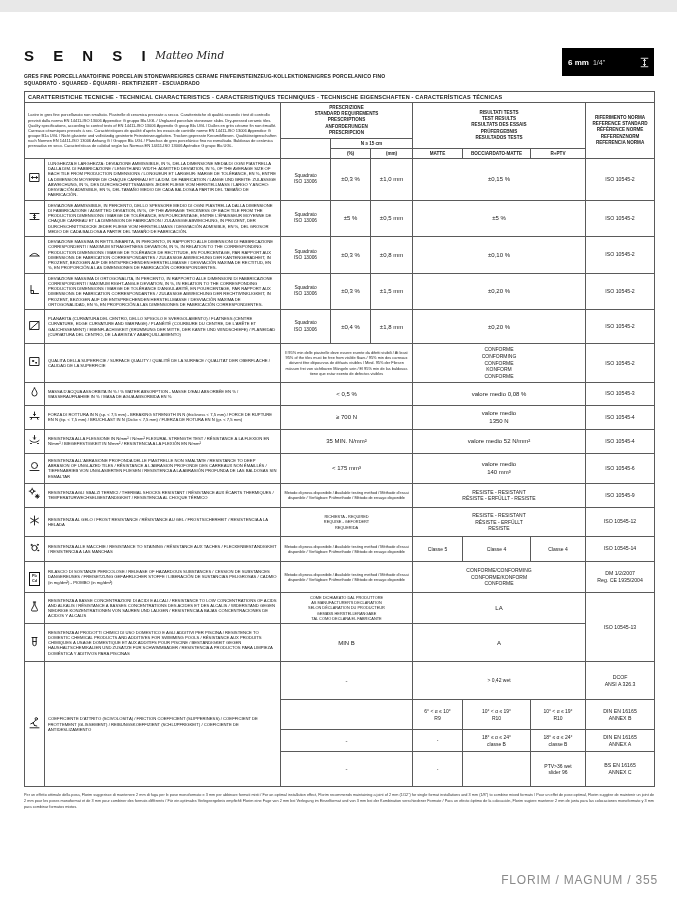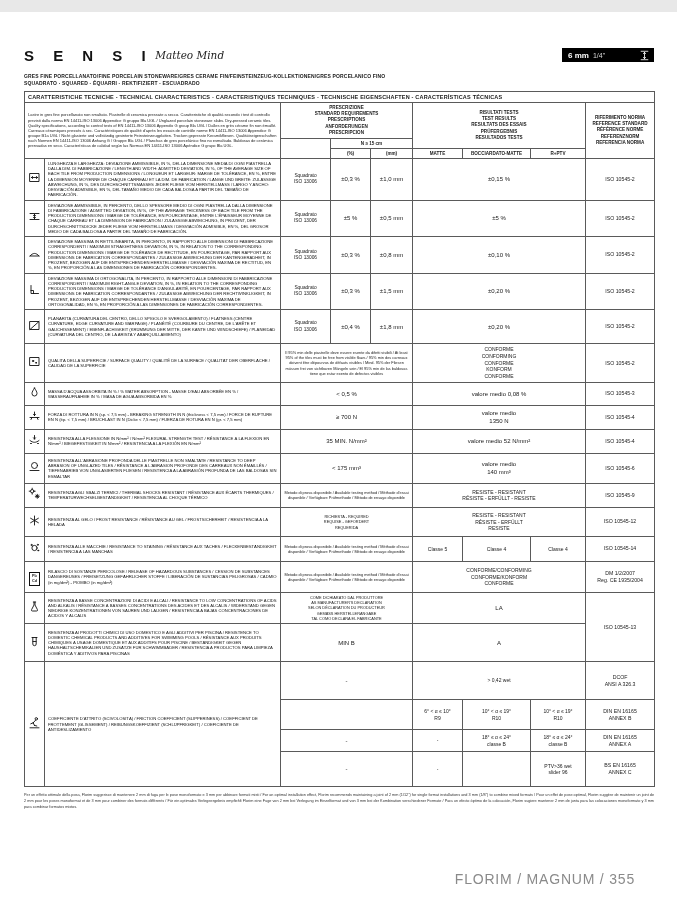--- a/index.html
+++ b/index.html
@@ -5,21 +5,21 @@
   html,body{margin:0;padding:0;background:#e8e8e8;}
   .page{
     width:677px;height:903px;margin:12px auto;background:#ffffff;position:relative;
     font-family:"Liberation Sans", sans-serif;color:#1a1a1a;box-sizing:border-box;
     padding:36px 23px 0 24px;overflow:hidden;
   }
   
   .brand-row{display:flex;align-items:flex-start;height:20px;}
   .brand{font-size:15px;font-weight:800;letter-spacing:7.5px;color:#111;line-height:1;}
   .designer{font-family:"DejaVu Serif", serif;font-style:italic;font-size:10.5px;margin-left:2px;margin-top:1px;color:#222;}
-  .badge{margin-left:auto;background:#000;color:#fff;height:14px;display:flex;align-items:center;gap:4px;padding:0 4px 0 6px;width:92px;box-sizing:border-box;}
+  .badge{margin-left:auto;background:#000;color:#fff;height:28px;display:flex;align-items:center;gap:4px;padding:0 4px 0 6px;width:92px;box-sizing:border-box;}
   .badge .mm{font-size:8px;font-weight:bold;}
   .badge .inch{font-size:7px;color:#d9d9d9;}
   .badge svg{margin-left:auto;}
   .bicon{stroke:#fff;fill:none;stroke-width:1;stroke-linecap:round;}
   .subtitle1{margin-top:5px;font-size:5px;font-weight:bold;letter-spacing:.15px;}
   .subtitle2{margin-top:1px;font-size:5px;font-weight:600;letter-spacing:.15px;}
   
   table.spec{width:630px;border-collapse:collapse;margin-top:5px;table-layout:fixed;}
   table.spec td{border:1px solid #5a5a5a;padding:2px 3px;vertical-align:middle;box-sizing:border-box;}
   .title-row td{font-size:5.5px;font-weight:bold;letter-spacing:.2px;padding:3px 4px;height:11px;}
@@ -34,21 +34,21 @@
   .vsm{font-size:5px;text-align:center;white-space:pre-line;line-height:1.35;}
   .psmall{font-size:3.9px;text-align:center;white-space:pre-line;line-height:1.35;color:#222;}
   .ref{font-size:5.2px;text-align:center;white-space:pre-line;line-height:1.35;}
   .pbcd{display:inline-block;font-size:3.8px;font-weight:bold;border:1px solid #111;padding:1px 2px;line-height:1.25;white-space:pre-line;text-align:center;}
   
   .hA{height:34px}.hB{height:36px}.hC{height:30px}.hD{height:20px}.hE{height:24px}
   .hF{height:29px}.hG{height:25px}.hH{height:31px}.hI{height:38px}.hJ{height:22px}.hK{height:35px}
   .hHead{height:30px}.hSub{height:10px}
   
   .footnote{margin:6px 0 0 0;font-size:3.8px;line-height:1.5;color:#333;text-align:justify;width:630px;}
-  .pagefoot{position:absolute;right:42px;bottom:28px;font-size:14px;letter-spacing:.8px;color:#8a8a8a;}
+  .pagefoot{position:absolute;right:19px;bottom:28px;font-size:12px;letter-spacing:.8px;color:#8a8a8a;}
 </style>
 </head>
 <body>
 
 <div class="page">
 
   <div class="brand-row">
     <div class="brand">S E N S I</div>
     <div class="designer">Matteo Mind</div>
     <div class="badge">

